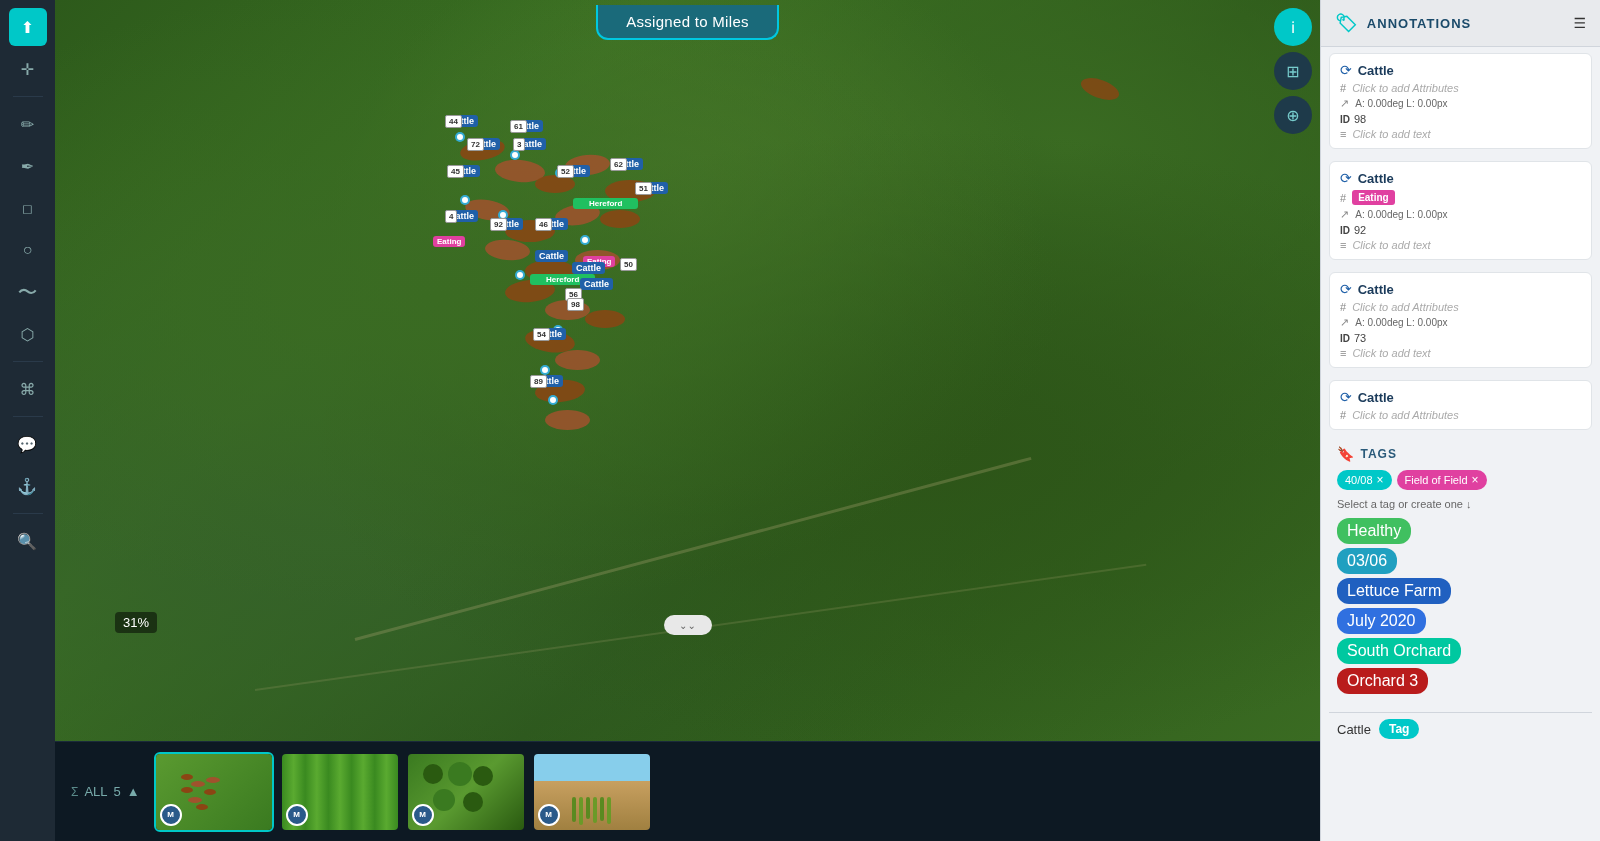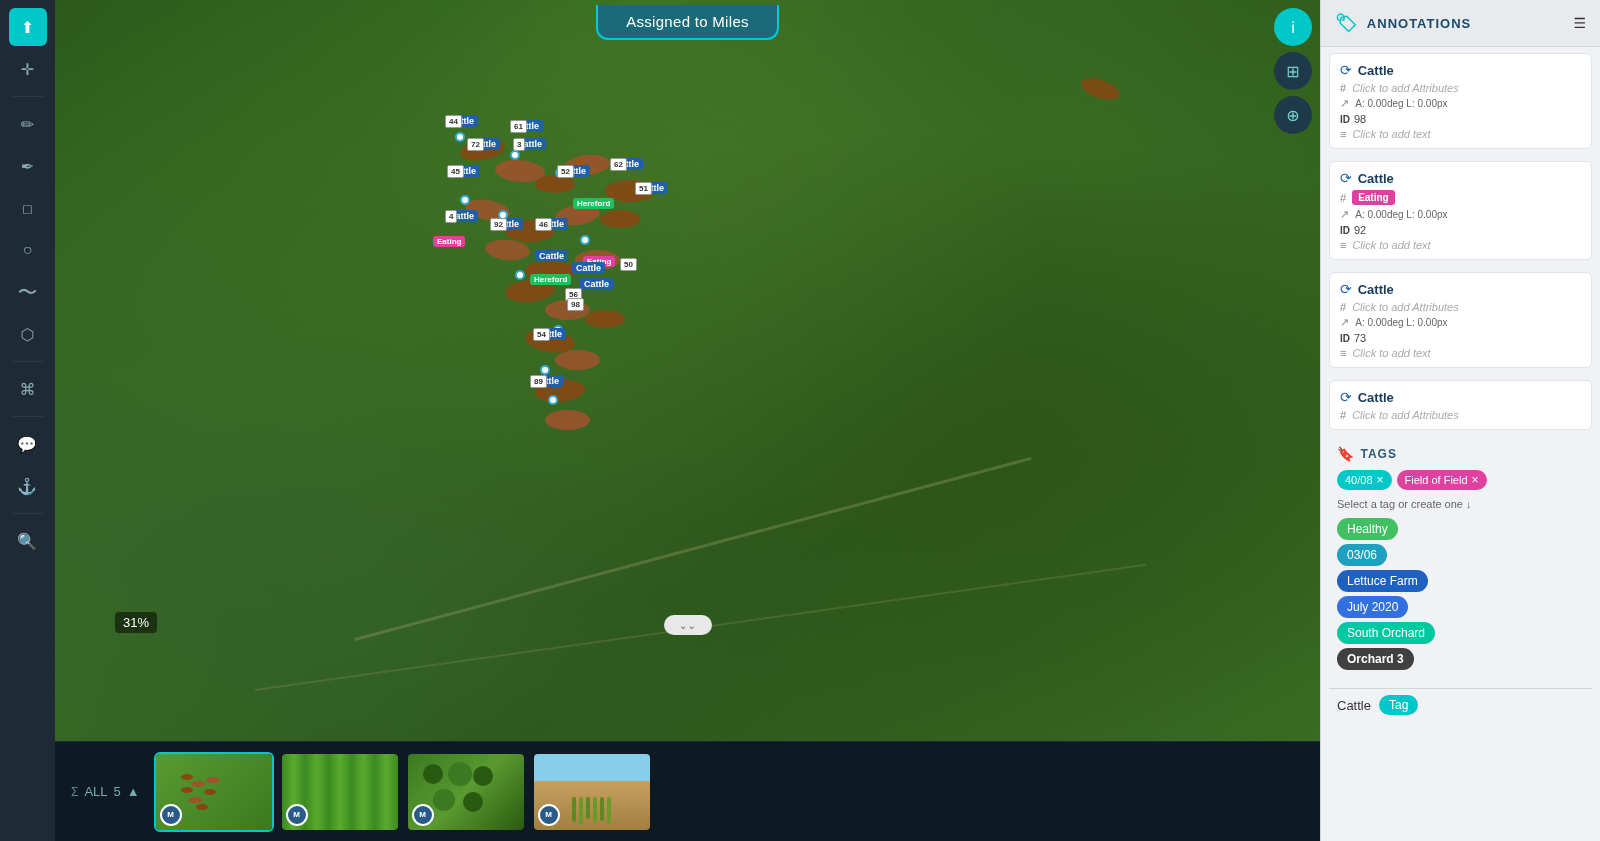--- a/index.html
+++ b/index.html
@@ -132,21 +132,21 @@
       font-size: 8px;
       font-weight: bold;
       padding: 1px 4px;
       border-radius: 3px;
     }
     .hereford-tag {
       background: #20c060;
       color: #fff;
       font-size: 8px;
       font-weight: bold;
-      padding: 1px 4px;
+      padding: 1px 16px;
       border-radius: 3px;
     }
     .dot {
       position: absolute;
       width: 10px; height: 10px;
       background: white;
       border-radius: 50%;
       border: 2px solid rgba(0,150,200,0.8);
     }
 
@@ -330,45 +330,45 @@
       color: #666; font-size: 11px;
       margin-bottom: 8px;
     }
 
     .tag-suggestions {
       display: flex; flex-direction: column; gap: 4px;
     }
     .tag-suggestion {
       padding: 4px 10px;
       border-radius: 12px;
-      font-size: 12px;
+      font-size: 16px;
       font-weight: 500;
       cursor: pointer;
       display: inline-block;
       width: fit-content;
       text-align: center;
     }
     .tag-suggestion.green { background: #40c060; color: #fff; }
     .tag-suggestion.teal { background: #20a0c0; color: #fff; }
     .tag-suggestion.blue { background: #2060c0; color: #fff; }
     .tag-suggestion.blue2 { background: #3070e0; color: #fff; }
     .tag-suggestion.light-teal { background: #00c8a0; color: #fff; }
-    .tag-suggestion.orange { background: #404040; color: #fff; font-weight: bold; }
+    .tag-suggestion.orange { background: #b91c1c; color: #fff; }
 
     
     .create-tag-row {
       display: flex;
       align-items: center;
       gap: 0;
       margin: 8px 8px;
       padding: 6px 8px;
       border-top: 1px solid #d0d5dc;
     }
     .create-label { font-size: 13px; color: #333; font-weight: 500; margin-right: 8px; }
-    .tag-badge { background: #00c8c8; color: #fff; padding: 3px 10px; border-radius: 12px; font-size: 12px; font-weight: 400; cursor: pointer; }
+    .tag-badge { background: #00c8c8; color: #fff; padding: 3px 10px; border-radius: 12px; font-size: 12px; font-weight: 700; cursor: pointer; }
 
     
     .map-action-btns {
       position: absolute;
       top: 8px; right: 8px;
       display: flex; flex-direction: column; gap: 6px;
       z-index: 10;
     }
     .map-action-btn {
       width: 38px; height: 38px;

